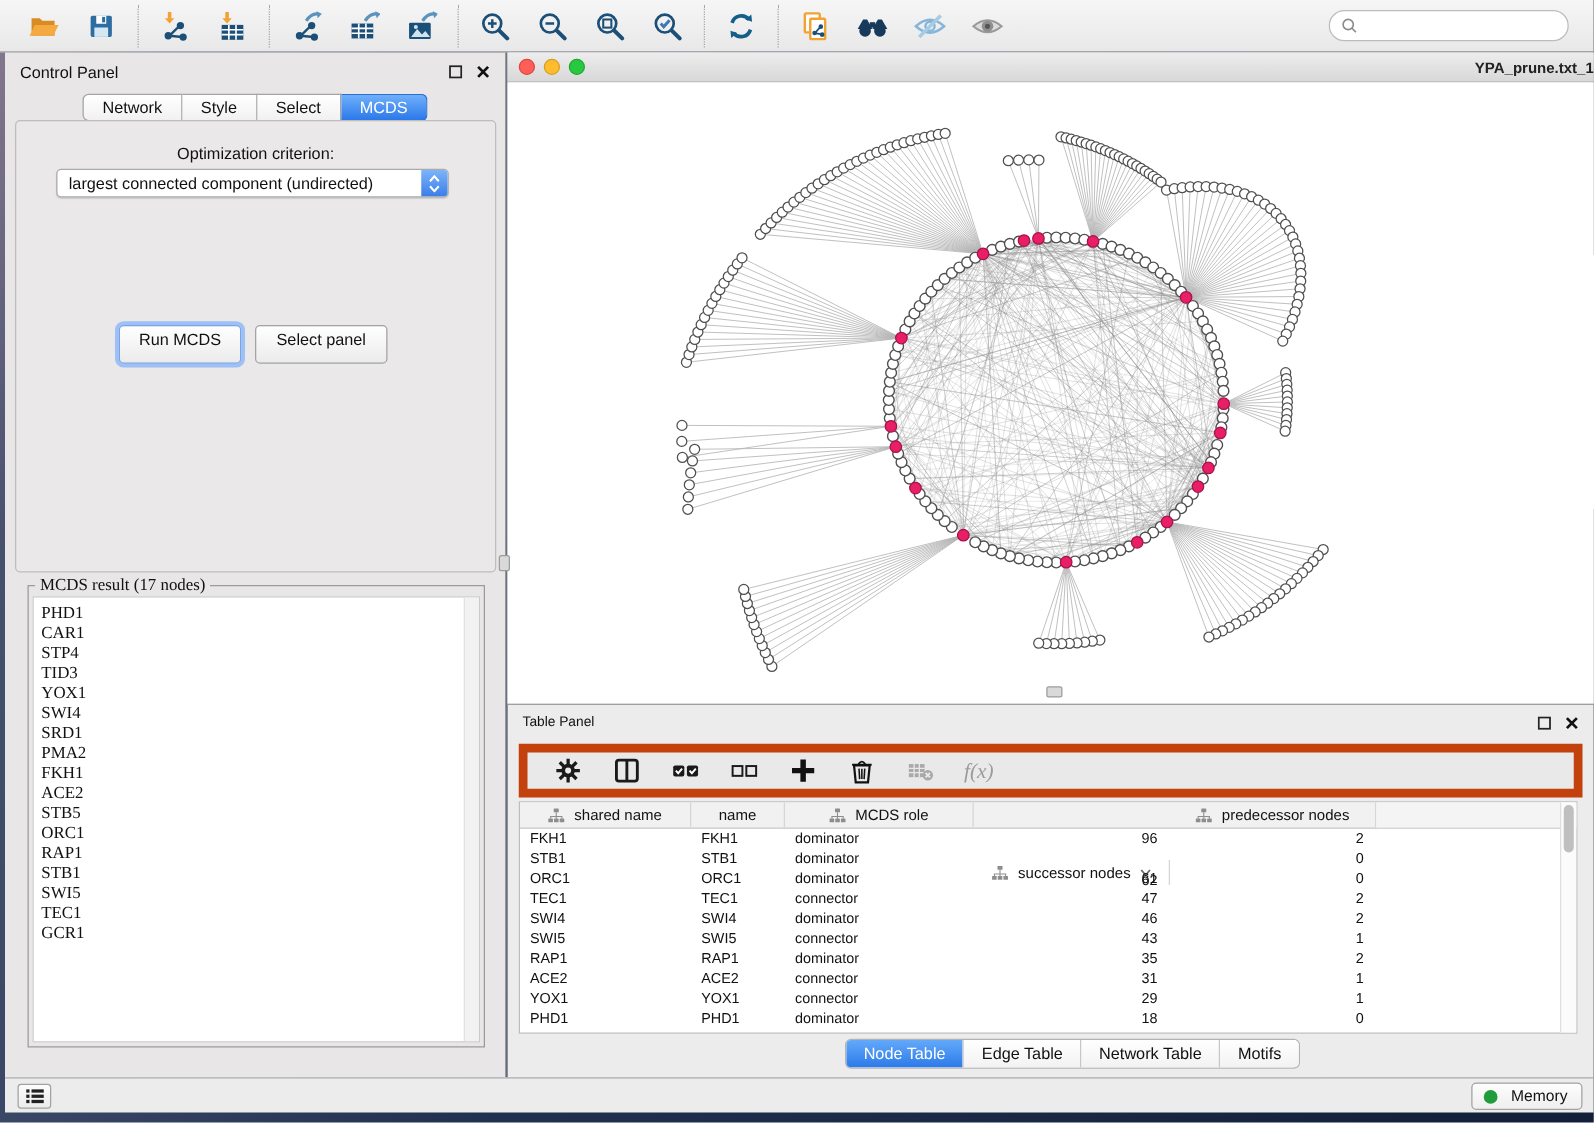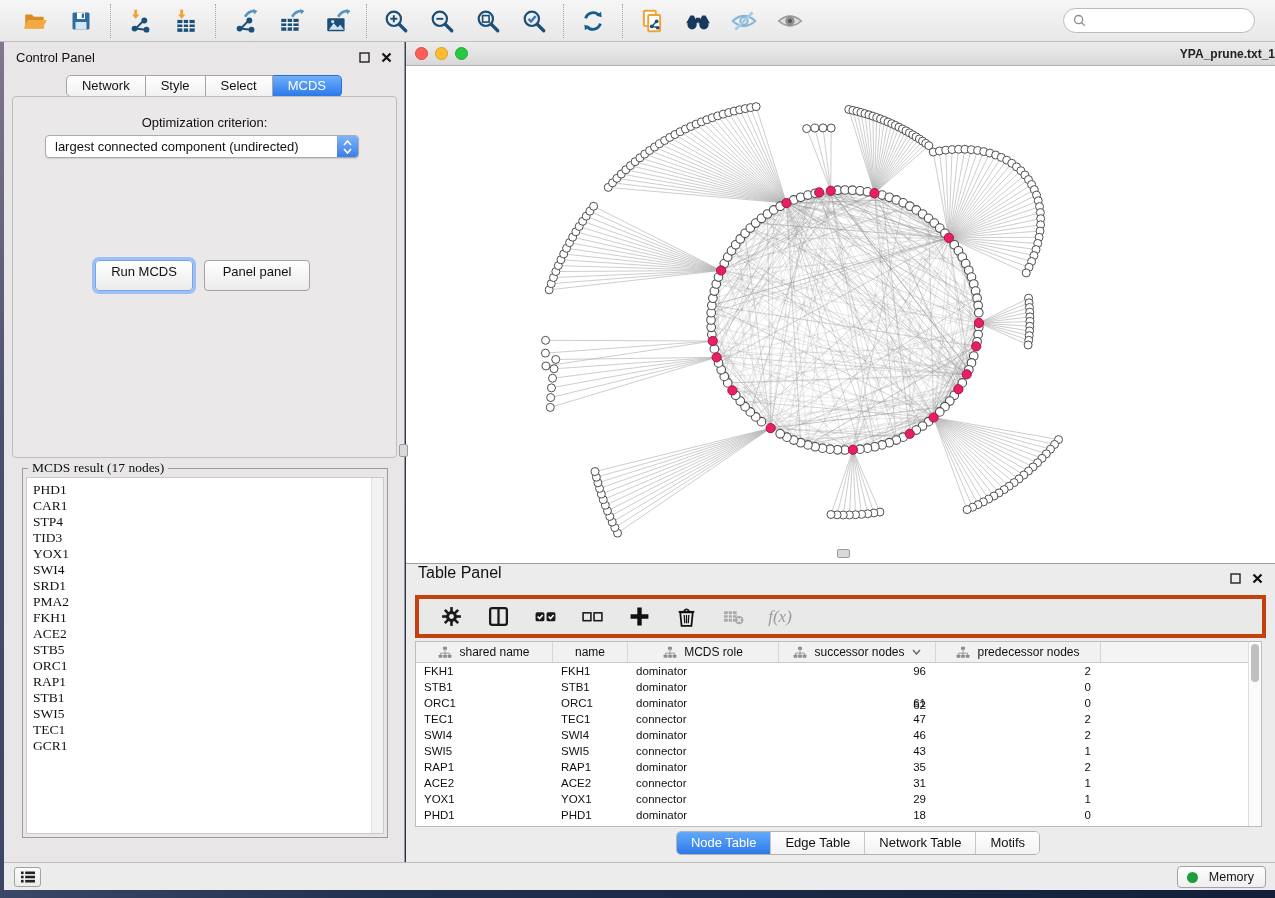--- a/index.html
+++ b/index.html
@@ -66,23 +66,23 @@
   .nw-canvas { position:absolute; left:0; top:24px; width:869px; height:497px; background:#fff; }
 
   .vgrip { position:absolute; left:399px; top:444px; width:9px; height:13px; background:#d9d9d9;
     border:1px solid #9c9c9c; border-radius:2px; z-index:6; }
   .hgrip { position:absolute; left:837px; top:549px; width:13px; height:9px; background:#d9d9d9;
     border:1px solid #9c9c9c; border-radius:2px; z-index:6; }
 
   
   .table-panel { position:absolute; left:406px; top:563px; width:869px; height:299px;
     background:#ececec; border-top:1px solid #9f9f9f; }
-  .tp-header { height:28px; display:flex; padding:0 12px; font-size:16px; }
+  .tp-header { height:28px; display:flex; align-items:center; padding:0 12px; font-size:11px; }
   .tp-toolbar { position:absolute; left:9px; right:9px; top:31px; height:43px; background:#e9e9e9;
-    border:4px solid #c2410c; display:flex; align-items:center; gap:21px; padding:0 19px; }
+    border:7px solid #c2410c; display:flex; align-items:center; gap:21px; padding:0 19px; }
   .tp-tool { display:flex; align-items:center; justify-content:center; width:26px; height:26px; }
   .fx-label { font-family:"Liberation Serif",serif; font-style:italic; font-size:17px; color:#9b9b9b; }
   .tp-table { position:absolute; left:9px; right:13px; top:77px; bottom:35px; background:#fff; border:1px solid #bdbdbd; }
   .thead { display:flex; height:21px; background:#f1f1f1; border-bottom:1px solid #c9c9c9; font-size:12px; }
   .th { display:flex; align-items:center; justify-content:center; gap:7px; border-right:1px solid #d6d6d6; height:100%; }
   .th-fill { flex:1; background:#f4f4f4; }
   .tr { display:flex; height:16px; font-size:11.5px; align-items:center; }
   .td { padding-left:8px; white-space:nowrap; overflow:hidden; }
   .td.num { text-align:right; padding-right:10px; padding-left:0; }
   .table-scroll { position:absolute; top:0; right:0; bottom:0; width:13px; background:#fbfbfb; border-left:1px solid #dedede; }
@@ -356,21 +356,21 @@
       <span class="dd-stepper">
         <svg width="9" height="6" viewBox="0 0 9 6">
             <path d="M1 5 L4.5 1 L8 5" fill="none" stroke="#fff" stroke-width="1.6"></path>
           </svg>
         <svg width="9" height="6" viewBox="0 0 9 6">
             <path d="M1 1 L4.5 5 L8 1" fill="none" stroke="#fff" stroke-width="1.6"></path>
           </svg>
       </span>
     </div>
     <div class="btn focus" style="left:82px; top:124px; width:98px;">Run MCDS</div>
-    <div class="btn" style="left:191px; top:124px; width:106px;">Panel panel</div>
+    <div class="btn" style="left:191px; top:124px; width:106px;">Select panel</div>
   </div>
 
   <div class="fieldset">
     <legend>MCDS result (17 nodes)</legend>
     <div class="result-list" id="result-list">
       <div class="result-track"></div>
     <div class="result-item">PHD1</div>
         <div class="result-item">CAR1</div>
         <div class="result-item">STP4</div>
         <div class="result-item">TID3</div>
@@ -1373,21 +1373,21 @@
                 <rect x="7.5" y="1" width="6" height="4.5" rx="0.5"></rect>
                 <rect x="1" y="13" width="5.5" height="4.5" rx="0.5"></rect>
                 <rect x="7.8" y="13" width="5.5" height="4.5" rx="0.5"></rect>
                 <rect x="14.6" y="13" width="5.5" height="4.5" rx="0.5"></rect>
               </g>
               <path d="M10.5 5.5 v3.5 M3.8 13 v-2.5 h13.5 v2.5 M10.5 9 v4" stroke="#8d8d8d" stroke-width="1.3" fill="none"></path>
             </svg>
           </span>
           <span>MCDS role</span>
         </div>
-        <div class="th" style="width: 157px;">
+        <div class="th" style="width: 157px; margin-top: 46px;">
           <span>
             <svg width="14" height="13" viewBox="0 0 21 19">
               <g fill="#8d8d8d">
                 <rect x="7.5" y="1" width="6" height="4.5" rx="0.5"></rect>
                 <rect x="1" y="13" width="5.5" height="4.5" rx="0.5"></rect>
                 <rect x="7.8" y="13" width="5.5" height="4.5" rx="0.5"></rect>
                 <rect x="14.6" y="13" width="5.5" height="4.5" rx="0.5"></rect>
               </g>
               <path d="M10.5 5.5 v3.5 M3.8 13 v-2.5 h13.5 v2.5 M10.5 9 v4" stroke="#8d8d8d" stroke-width="1.3" fill="none"></path>
             </svg>

